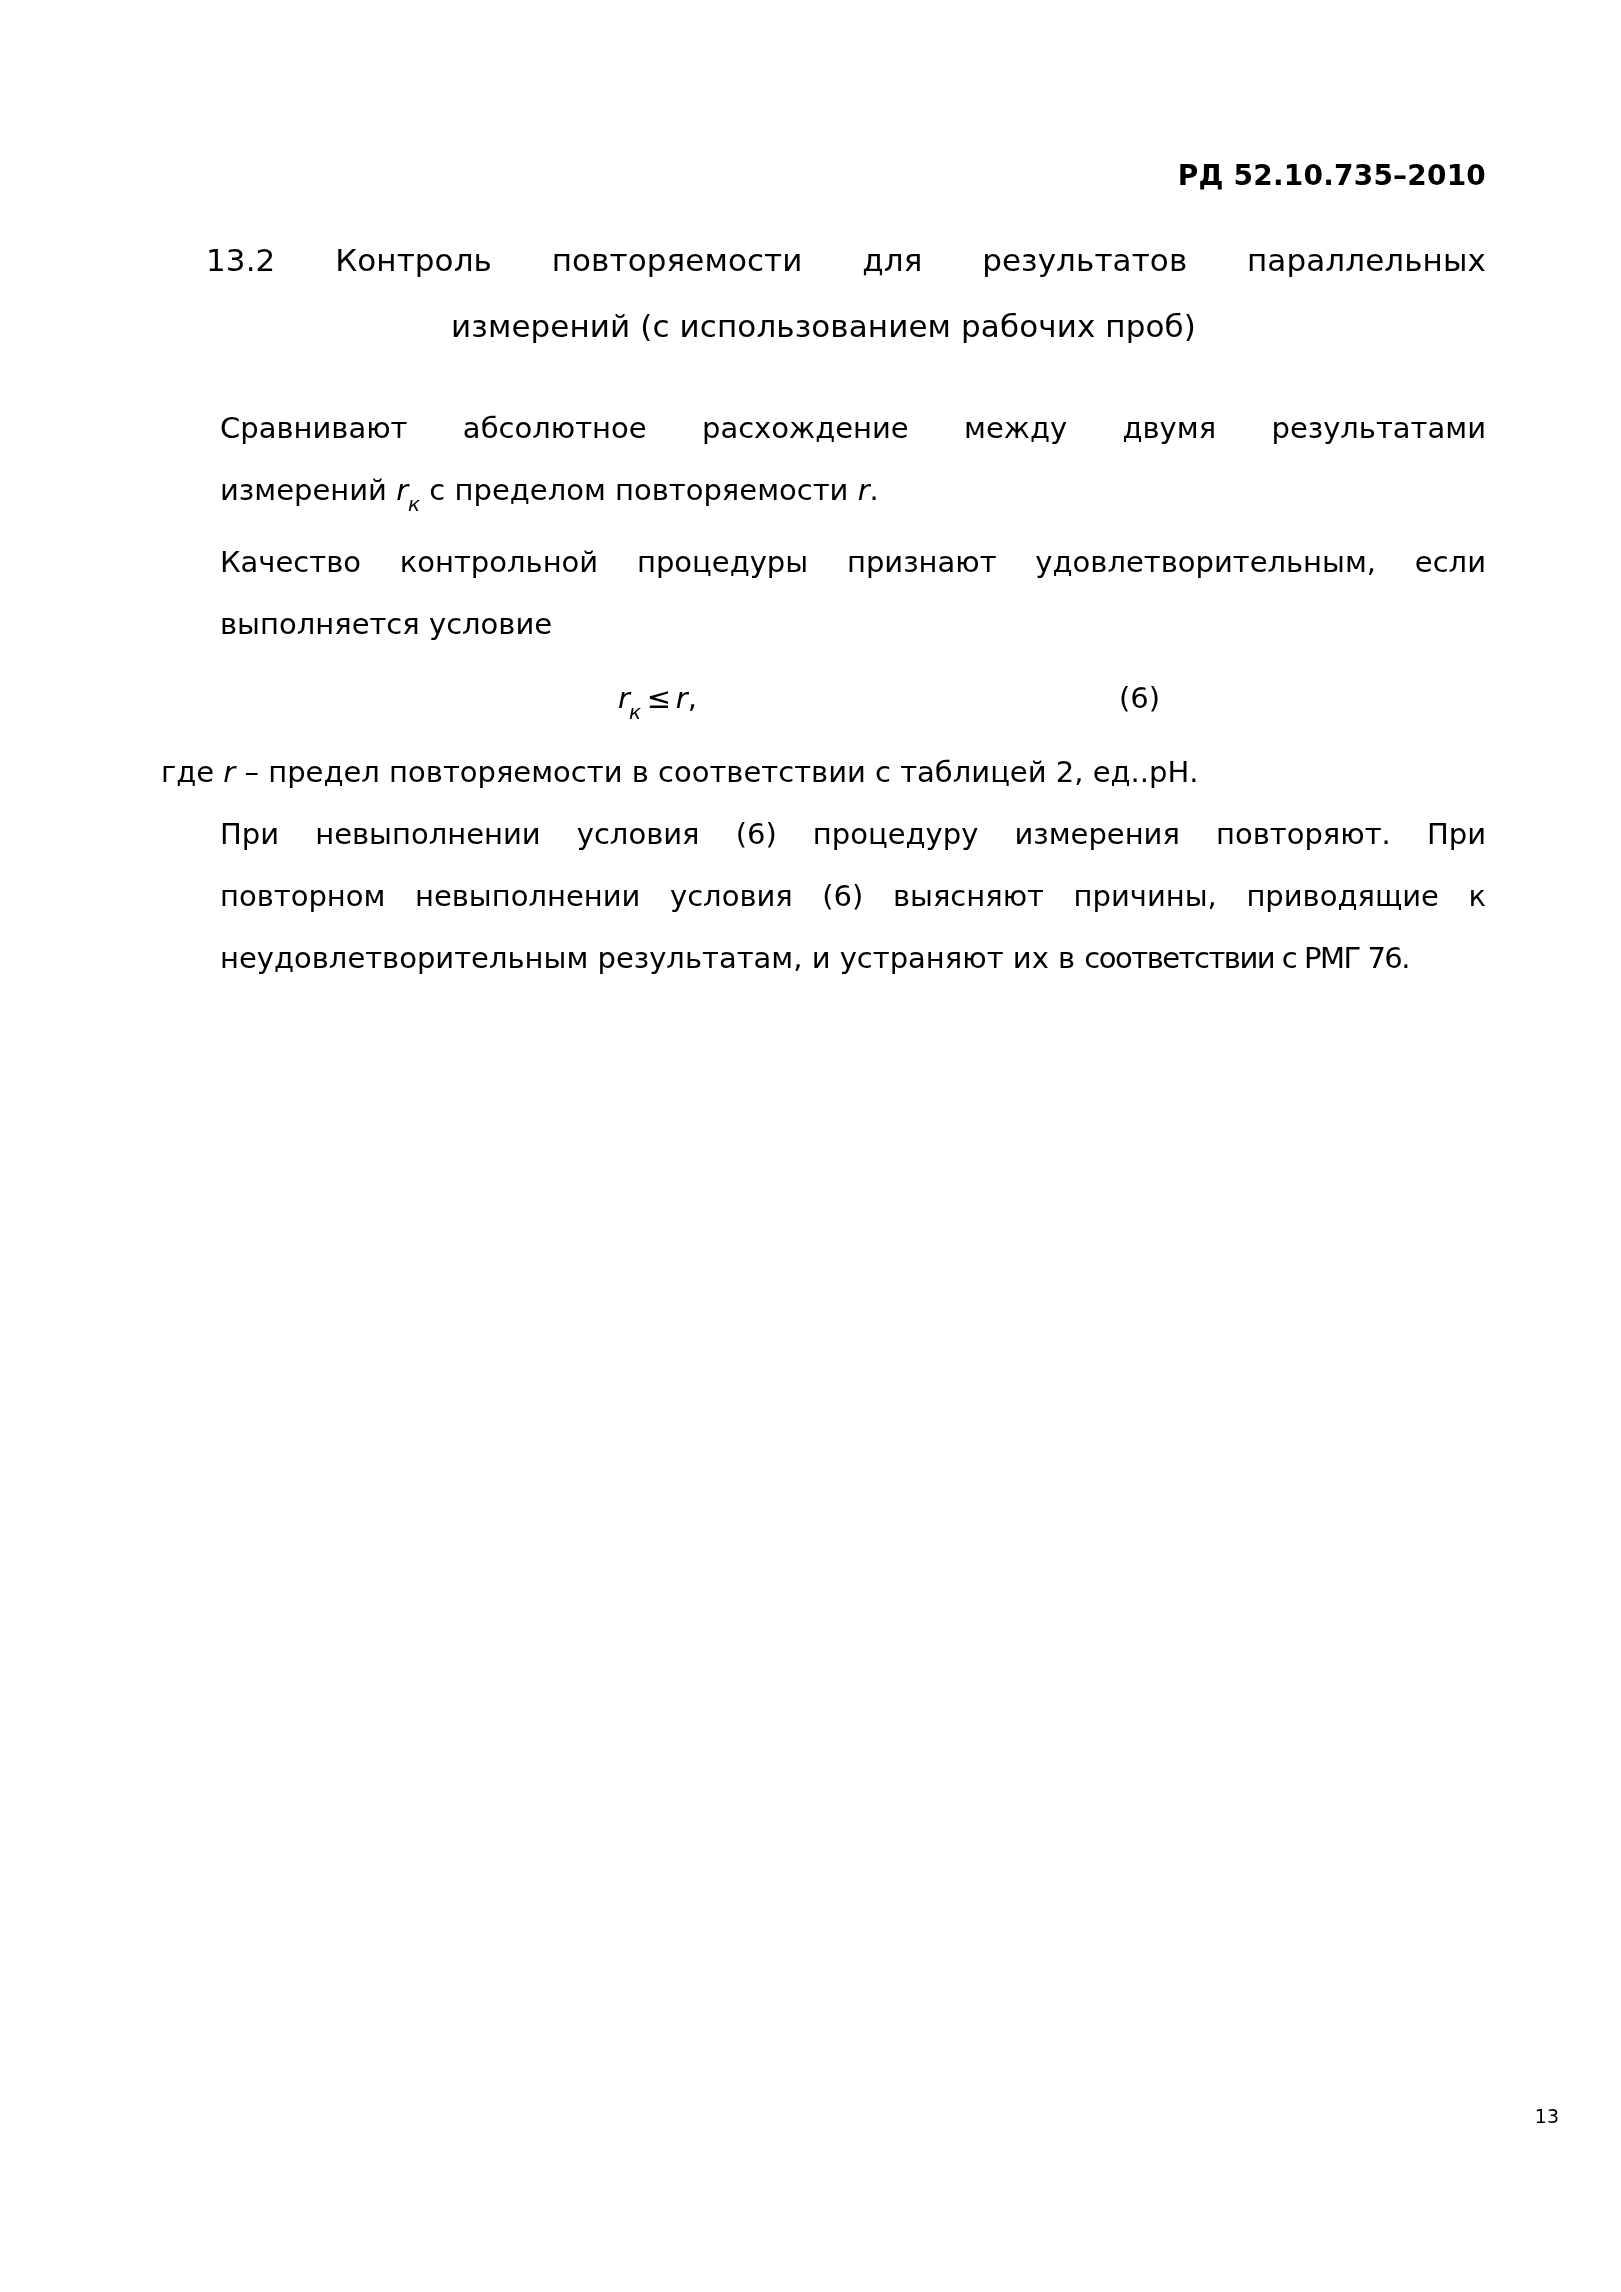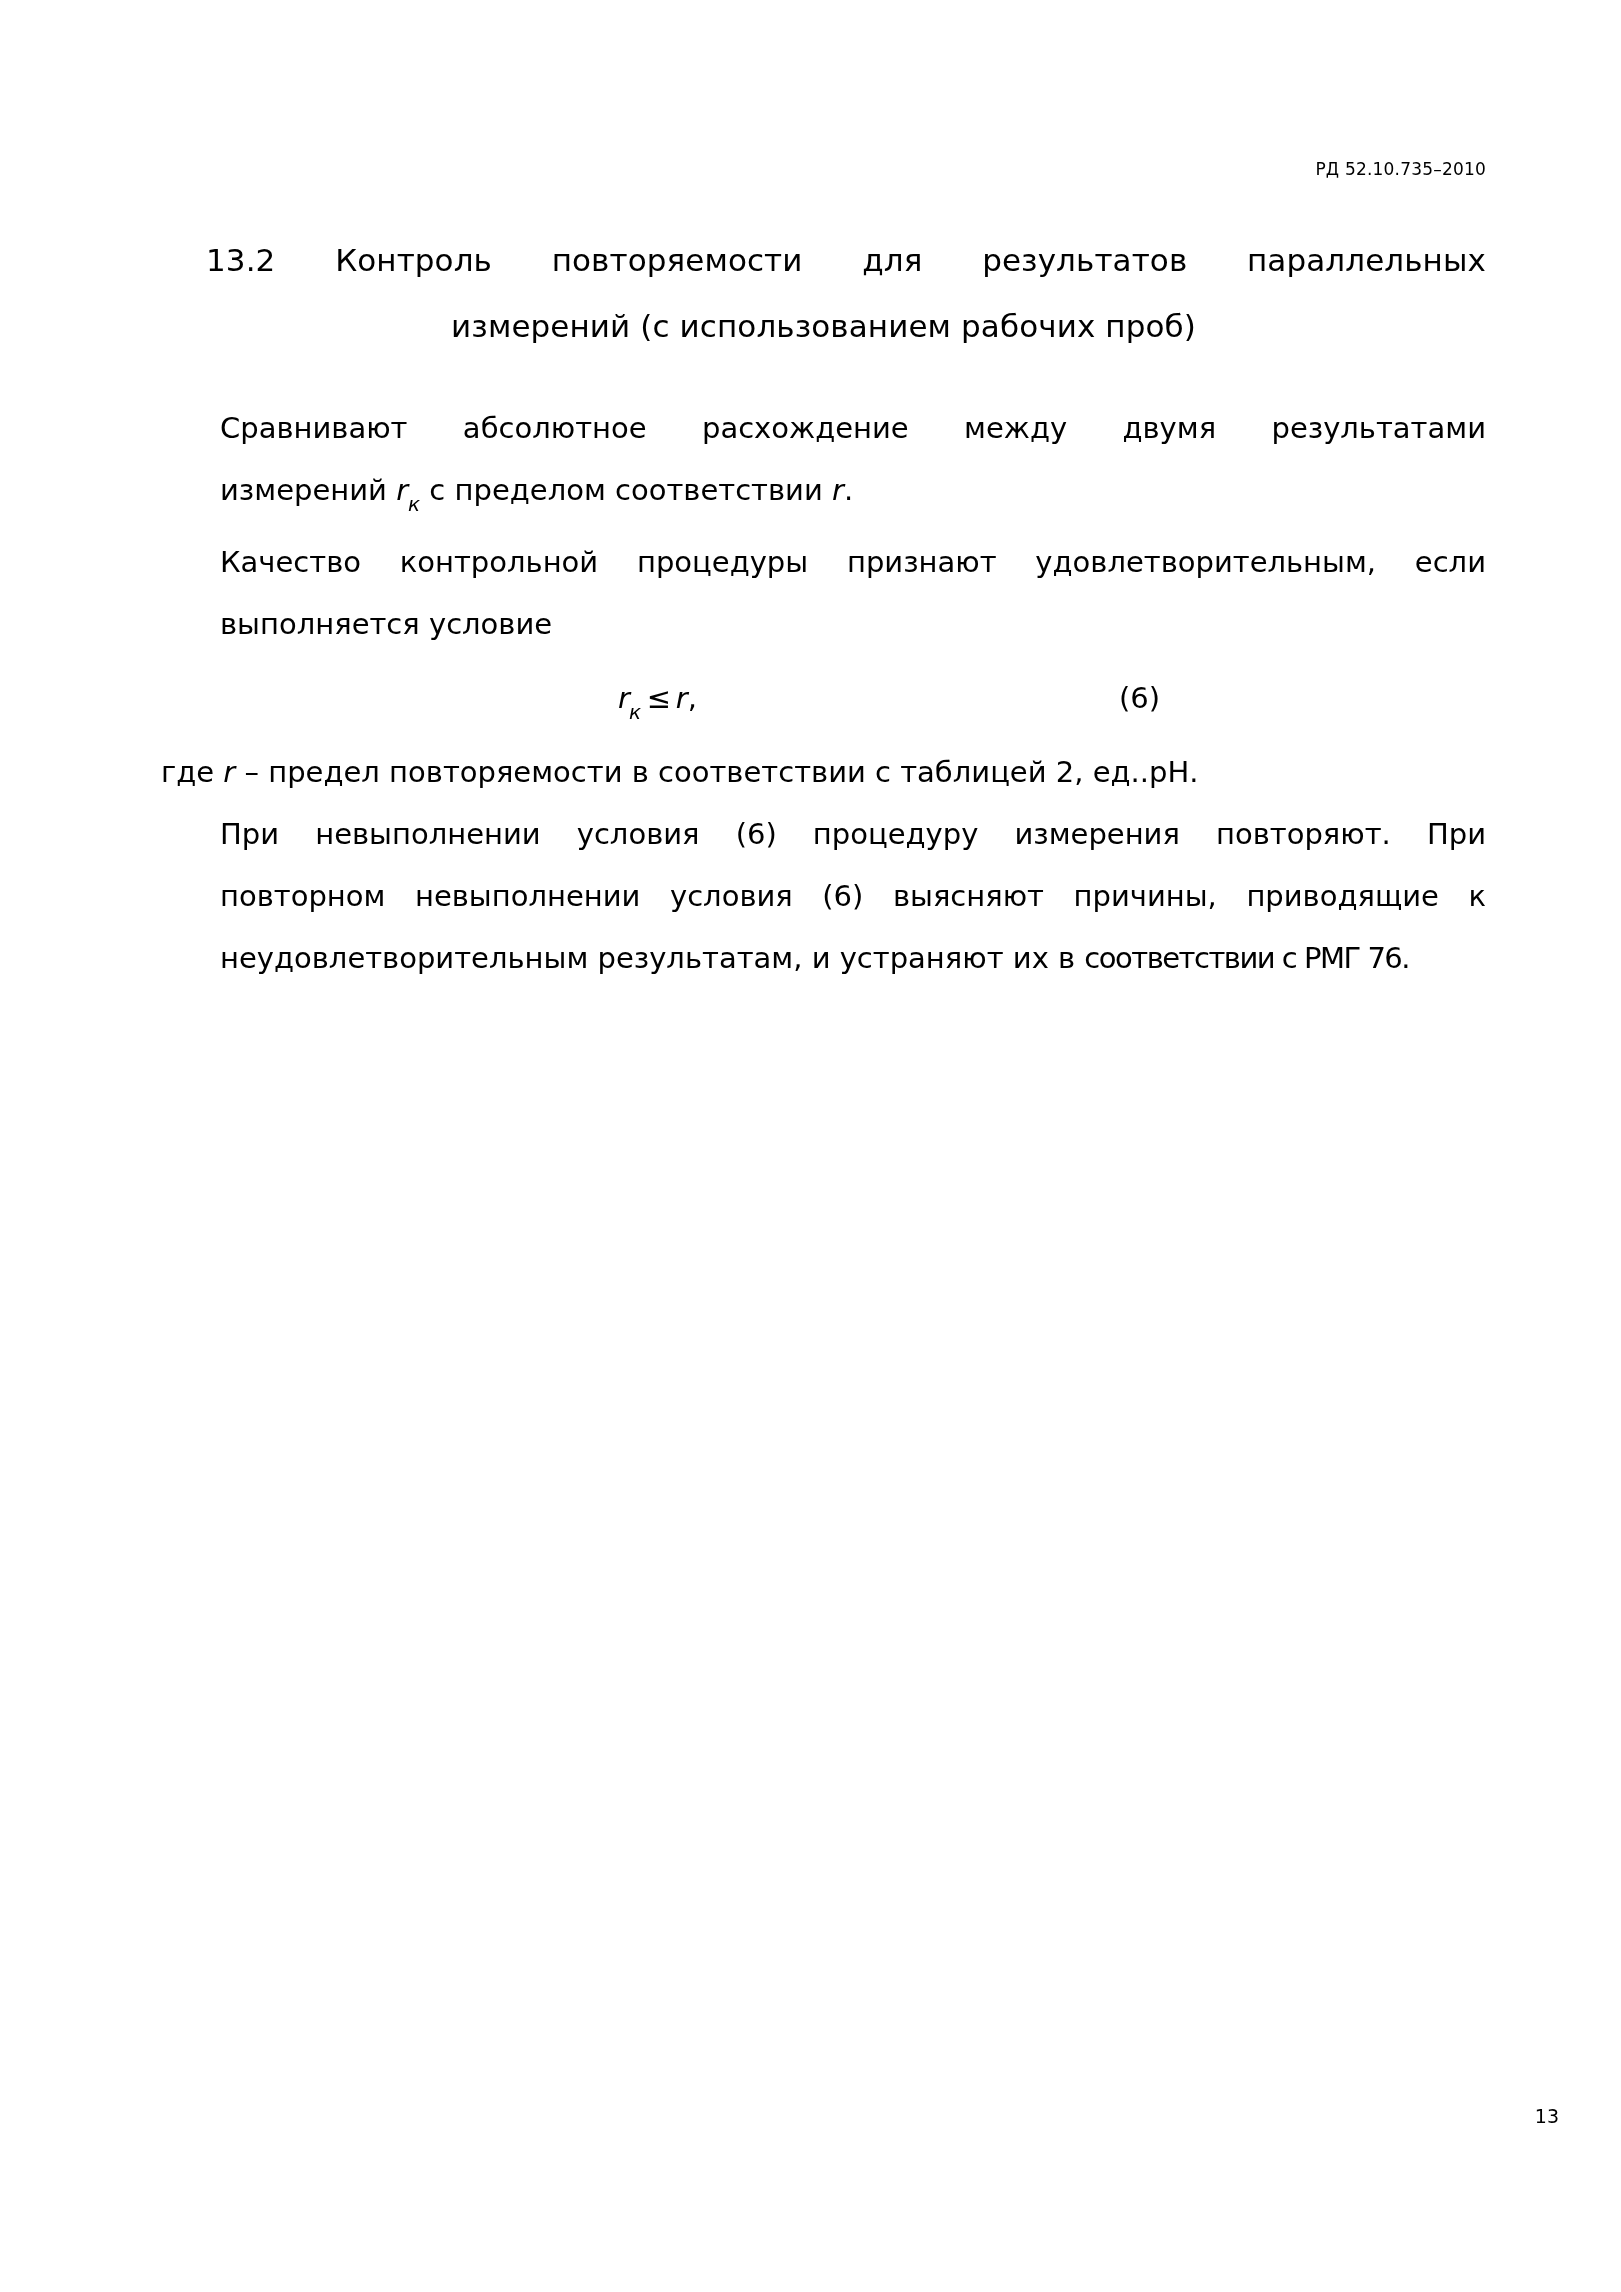--- a/index.html
+++ b/index.html
@@ -26,22 +26,22 @@
     top: 0;
     width: 1325px;
   }
 
   
   .doc-header {
     position: absolute;
     right: 0;
     top: 159px;
     text-align: center;
-    font-size: 17px;
-    font-weight: normal;
+    font-size: 28px;
+    font-weight: bold;
     letter-spacing: 0.2px;
     line-height: 1.2;
     white-space: nowrap;
   }
 
   
   .section-heading {
     position: absolute;
     left: 0;
     top: 201px;
@@ -163,21 +163,21 @@
     <h2 class="section-heading">
       <span class="line1">13.2 Контроль повторяемости для результатов параллельных</span>
       <span class="line2">измерений (с использованием рабочих проб)</span>
     </h2>
 
     <div class="body-block">
 
       <p class="para">
         <span class="just-line">Сравнивают абсолютное расхождение между двумя результатами</span>
         <span class="last-line">
-          <span>измерений </span><span class="ital">r</span><span class="sub-k">к</span><span> с пределом соответствии </span><span class="ital">r</span><span>.</span>
+          <span>измерений </span><span class="ital">r</span><span class="sub-k">к</span><span> с пределом повторяемости </span><span class="ital">r</span><span>.</span>
         </span>
       </p>
 
       <p class="para">
         <span class="just-line">Качество контрольной процедуры признают удовлетворительным, если</span>
         <span class="last-line">выполняется условие</span>
       </p>
 
       <div class="formula-row">
         <span class="formula"><span class="ital">r</span><span class="sub">к</span><span class="le">≤</span><span class="ital">r</span><span>,</span></span>

